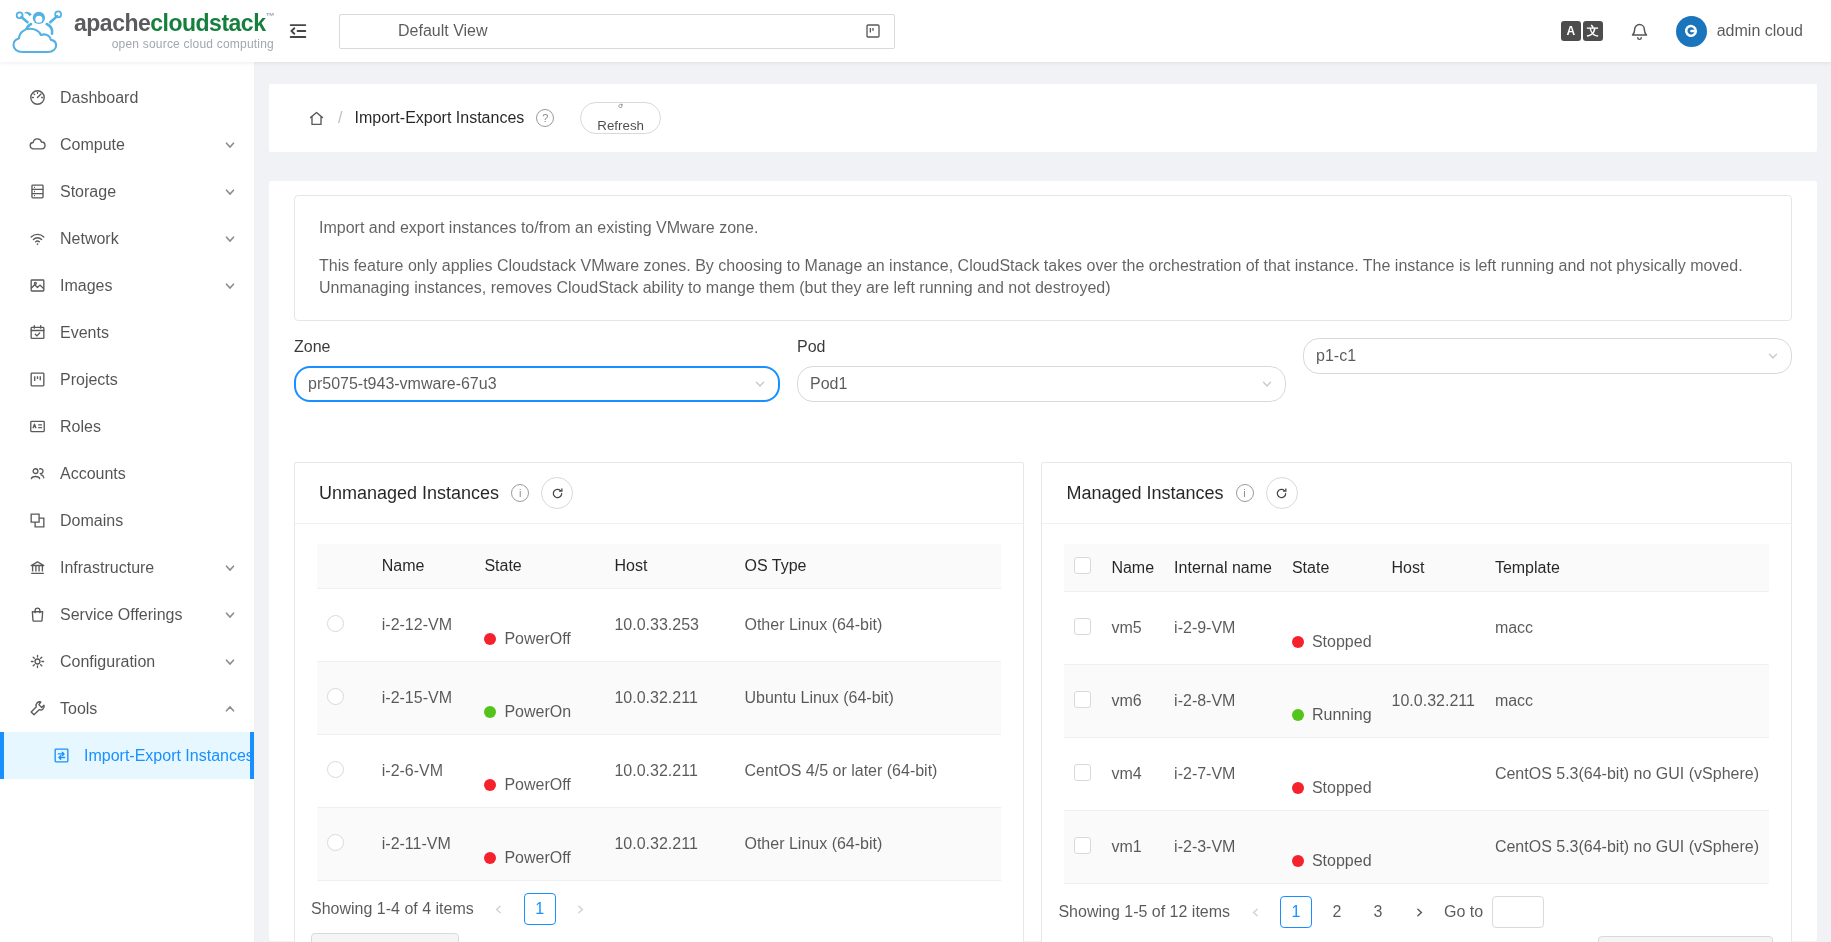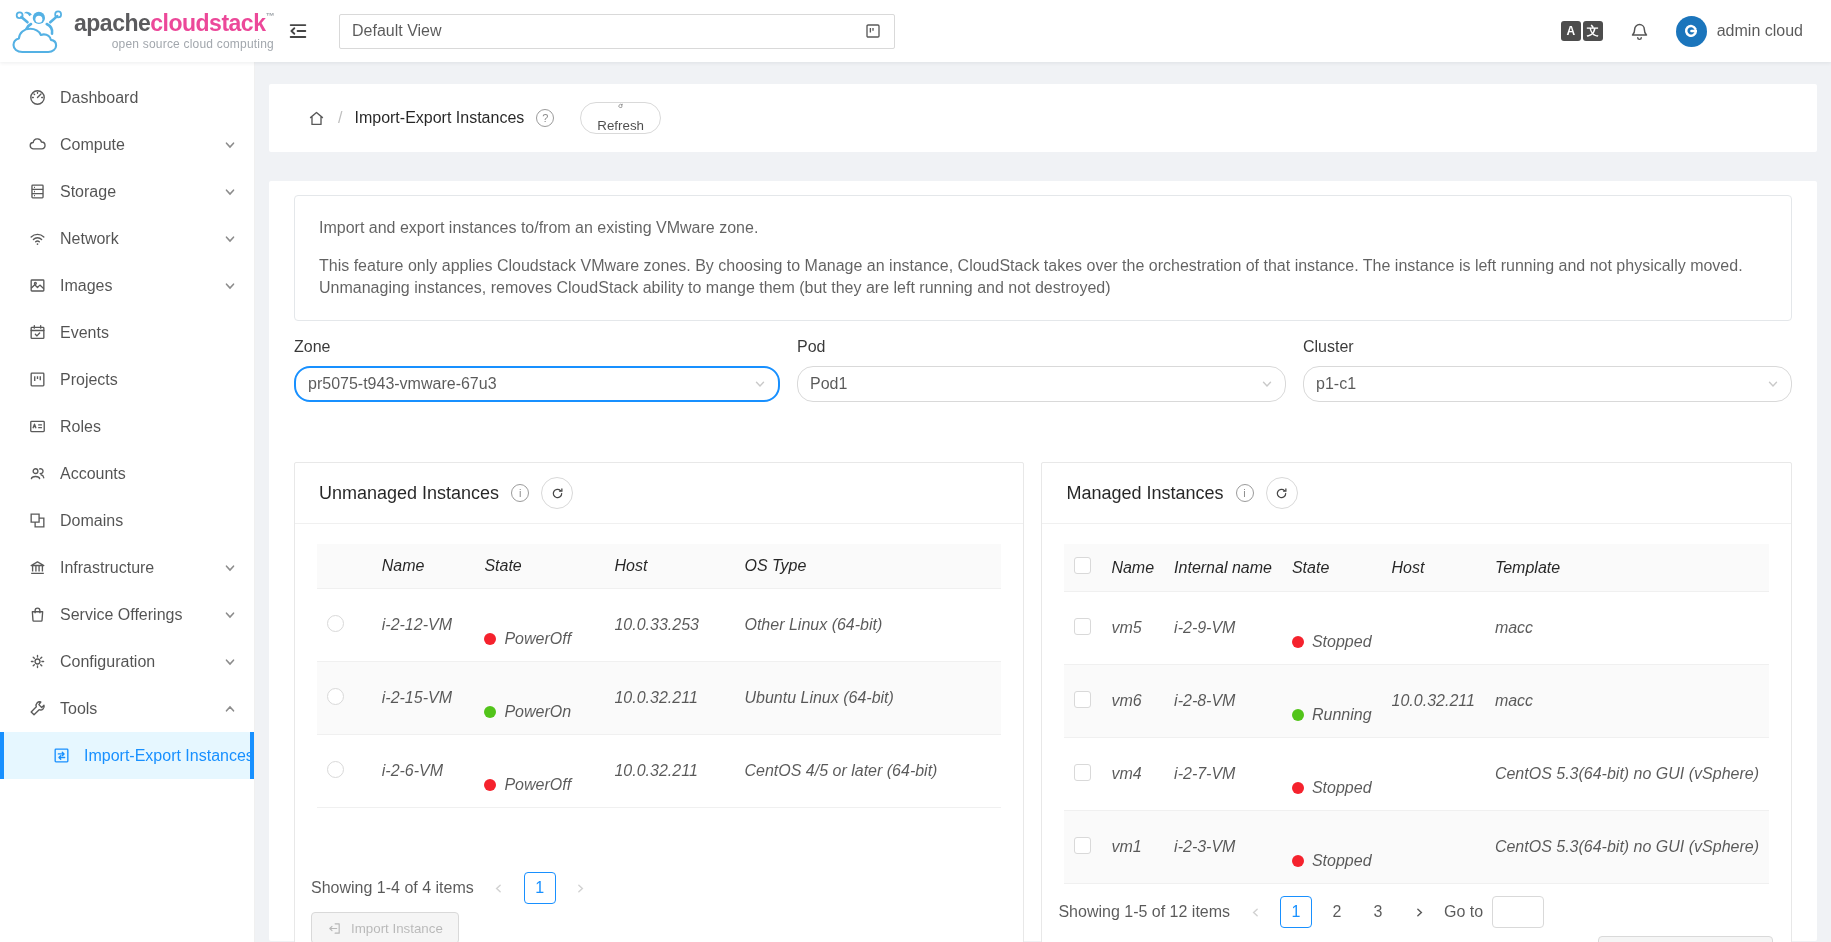--- a/index.html
+++ b/index.html
@@ -6,26 +6,26 @@
   html,body { width:1831px; height:942px; overflow:hidden; }
   body { font-family:"Liberation Sans", sans-serif; background:#f0f2f5; color:rgba(0,0,0,.65); font-size:16px; }
   svg { display:block; }
 
   
   .header { position:relative; z-index:5; height:62px; background:#fff; display:flex; align-items:center; box-shadow:0 1px 4px rgba(0,21,41,.08); }
   .logo-box { width:255px; height:62px; display:flex; align-items:center; gap:8px; padding-left:10px; flex:none; }
   .logo-text { line-height:1; }
   .brand { font-size:23px; font-weight:bold; letter-spacing:-.5px; }
   .brand .apache { color:#5b5b5e; }
-  .brand .cstack { color:#ec4899; }
+  .brand .cstack { color:#15803d; }
   .brand .tm { font-size:9px; color:#9aa0a6; vertical-align:top; }
   .tagline { font-size:12px; color:#a2a7ad; margin-top:3px; text-align:right; letter-spacing:.2px; }
   .fold-btn { margin-left:32px; color:#454545; cursor:pointer; }
   .view-select { margin-left:30px; width:556px; height:35px; border:1px solid #d9d9d9; border-radius:2px; display:flex; align-items:center; padding:0 12px; color:rgba(0,0,0,.65); background:#fff; }
-  .view-select .vs-label { flex:1; }
+  .view-select .vs-label { flex:1;margin-left:46px; }
   .header-right { margin-left:auto; display:flex; align-items:center; gap:26px; padding-right:28px; }
   .translate { display:flex; gap:2px; }
   .translate span { width:20px; height:20px; background:#4d4d4d; color:#fff; border-radius:3px; font-size:12px; font-weight:bold; display:flex; align-items:center; justify-content:center; }
   .userbox { display:flex; align-items:center; gap:10px; }
   .avatar { width:31px; height:31px; border-radius:50%; background:#1b75bc; display:flex; align-items:center; justify-content:center; }
   .username { color:rgba(0,0,0,.65); }
 
   
   .body-row { display:flex; height:880px; }
   .sidebar { width:255px; flex:none; background:#fff; border-right:1px solid #f0f0f0; padding-top:12px; }
@@ -58,21 +58,21 @@
   .selectbox.focused { border:2px solid #1890ff; }
   .selectbox .s-val { flex:1; }
   .sel-arrow { color:#c9c9c9; }
 
   .panels { display:grid; grid-template-columns:1fr 1fr; gap:17px; margin-top:60px; }
   .panel { border:1px solid #e8e8e8; border-radius:2px; background:#fff; min-height:520px; }
   .panel-head { height:61px; display:flex; align-items:center; gap:12px; padding:0 24px; border-bottom:1px solid #f0f0f0; }
   .panel-title { font-size:18px; color:rgba(0,0,0,.85); }
   .reload-circle { width:32px; height:32px; border:1px solid #d9d9d9; border-radius:50%; background:#fff; display:inline-flex; align-items:center; justify-content:center; color:#454545; cursor:pointer; }
   .panel-body { padding:20px 14px 0; }
-  .table-wrap { min-height:316px; margin:0 8px;font-style:italic; }
+  .table-wrap { min-height:316px; margin:0 8px; }
   table { border-collapse:collapse; width:100%; font-size:16px; }
   th { background:#fafafa; text-align:left; font-weight:500; color:rgba(0,0,0,.85); padding:13px 10px; border-bottom:1px solid #f0f0f0; white-space:nowrap; }
   td { padding:13px 10px; border-bottom:1px solid #f0f0f0; color:rgba(0,0,0,.65); white-space:nowrap; }
   tbody tr:nth-child(even) { background:#fafafa; }
   .radio { width:17px; height:17px; border:1px solid #d9d9d9; border-radius:50%; display:inline-block; background:#fff; }
   .cbx { width:17px; height:17px; border:1px solid #d9d9d9; border-radius:3px; display:inline-block; background:#fff; }
   .dot { width:12px; height:12px; border-radius:50%; display:inline-block; margin-right:8px; background:#bbb; }
   .dot[data-state="PowerOn"], .dot[data-state="Running"] { background:#52c41a; }
   .dot[data-state="PowerOff"], .dot[data-state="Stopped"] { background:#f5222d; }
   .statecell { display:flex; align-items:center;margin-top:28px; }
@@ -387,21 +387,20 @@
           <div class="selectbox">
             <span class="s-val">Pod1</span>
             <span class="sel-arrow">
                 <svg width="12" height="12" viewBox="0 0 12 12" fill="none" stroke="currentColor" stroke-width="1.4" stroke-linecap="round">
                   <path d="M2.5 4.2 6 8l3.5-3.8"></path>
                 </svg>
               </span>
           </div>
         </div>
         <div>
-          <div class="f-label">Cluster</div>
           <div class="selectbox">
             <span class="s-val">p1-c1</span>
             <span class="sel-arrow">
                 <svg width="12" height="12" viewBox="0 0 12 12" fill="none" stroke="currentColor" stroke-width="1.4" stroke-linecap="round">
                   <path d="M2.5 4.2 6 8l3.5-3.8"></path>
                 </svg>
               </span>
           </div>
         </div>
       </div>
@@ -467,20 +466,32 @@
                     <td><span class="radio"></span></td>
                     <td>i-2-6-VM</td>
                     <td>
                         <span class="statecell">
                           <span class="dot" data-state="PowerOff"></span>
                           <span>PowerOff</span>
                         </span>
                       </td>
                     <td>10.0.32.211</td>
                     <td>CentOS 4/5 or later (64-bit)</td>
+                  </tr>
+                  <tr>
+                    <td><span class="radio"></span></td>
+                    <td>i-2-11-VM</td>
+                    <td>
+                        <span class="statecell">
+                          <span class="dot" data-state="PowerOff"></span>
+                          <span>PowerOff</span>
+                        </span>
+                      </td>
+                    <td>10.0.32.211</td>
+                    <td>Other Linux (64-bit)</td>
                   </tr>
                 </tbody>
               </table>
             </div>
             <div class="pager-row">
               <span>Showing 1-4 of 4 items</span>
               <span class="pg-item pg-arrow">
                   <svg width="11" height="11" viewBox="0 0 12 12" fill="none" stroke="currentColor" stroke-width="1.6" stroke-linecap="round">
                     <path d="M7.8 2.5 4 6l3.8 3.5"></path>
                   </svg>

